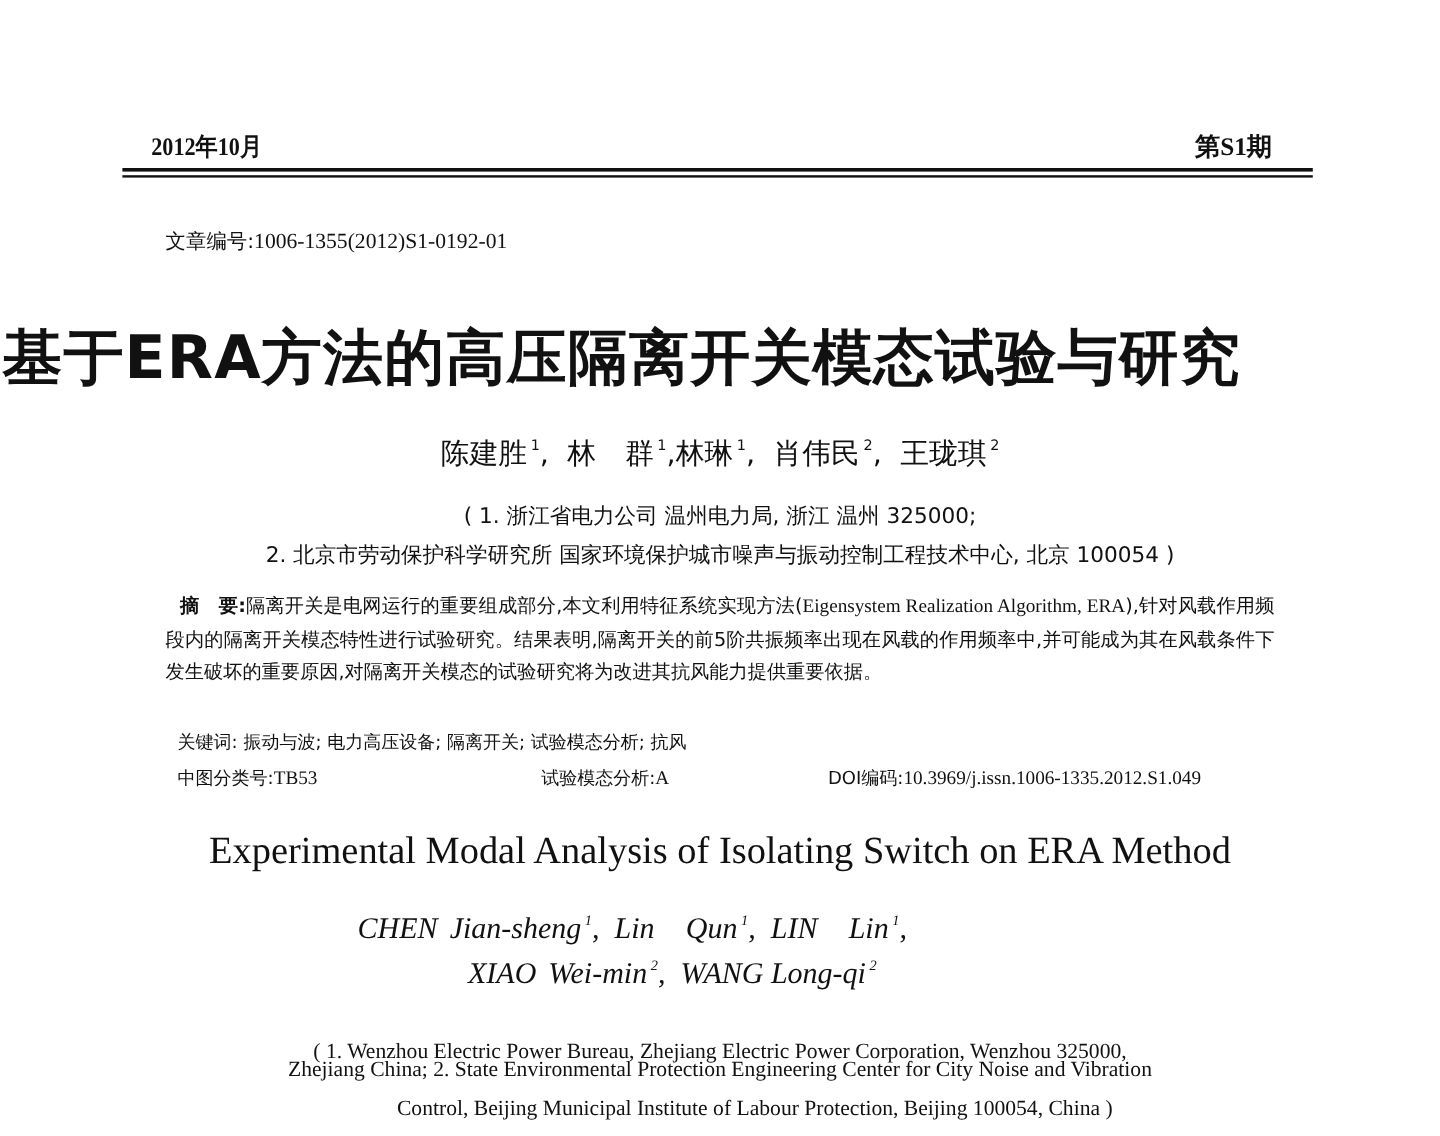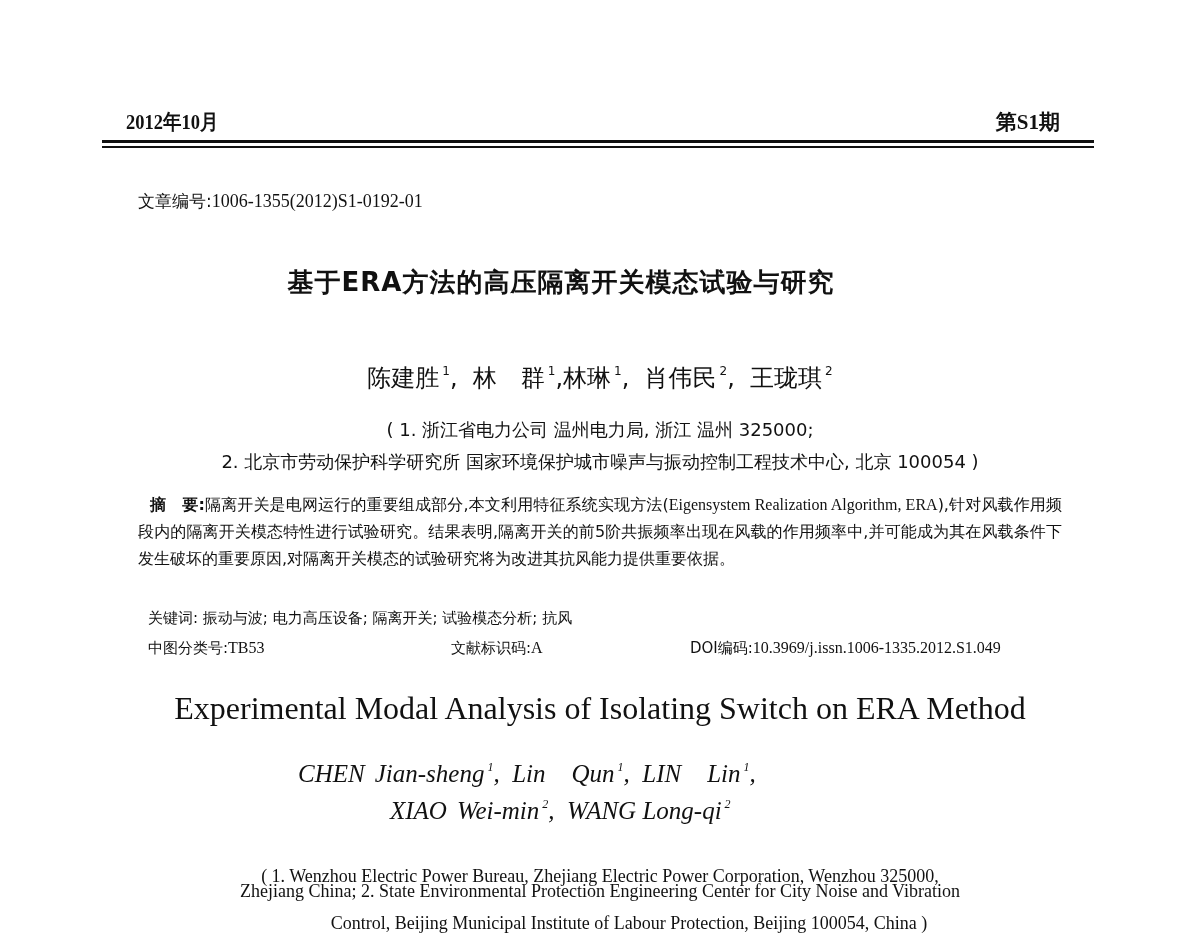--- a/index.html
+++ b/index.html
@@ -81,26 +81,25 @@
       font-size: 17px;
     }
 
     
     .title-cn {
       position: absolute;
       left: 0;
       top: 265px;
       width: 1036px;
       text-align: center;
-      font-size: 26px;
+      font-size: 50px;
       font-weight: bold;
       font-family: "DejaVu Sans", sans-serif;
       letter-spacing: 1px;
       white-space: nowrap;
-      padding-left: 43px;
     }
 
     
     .authors-cn {
       position: absolute;
       left: 0;
       top: 362px;
       width: 1200px;
       text-align: center;
       font-size: 24px;
@@ -241,21 +240,21 @@
 
 <div class="keywords">
   <span class="label">关键词:</span>
   <span>振动与波; 电力高压设备; 隔离开关; 试验模态分析; 抗风</span>
 </div>
 
 <div class="meta clc">
   <span class="label">中图分类号:</span><span class="value">TB53</span>
 </div>
 <div class="meta doc">
-  <span class="label">文献标识码:</span><span class="value">A</span>
+  <span class="label">试验模态分析:</span><span class="value">A</span>
 </div>
 <div class="meta doi">
   <span class="label">DOI编码:</span><span class="value">10.3969/j.issn.1006-1335.2012.S1.049</span>
 </div>
 
 <div class="title-en">Experimental Modal Analysis of Isolating Switch on ERA Method</div>
 
 <div class="authors-en l1">
   <span>CHEN</span><span class="gap"></span><span>Jian-sheng</span><sup>1</sup>,&nbsp;
   <span>Lin</span><span class="gap" style="width:26px"></span><span>Qun</span><sup>1</sup>,&nbsp;

